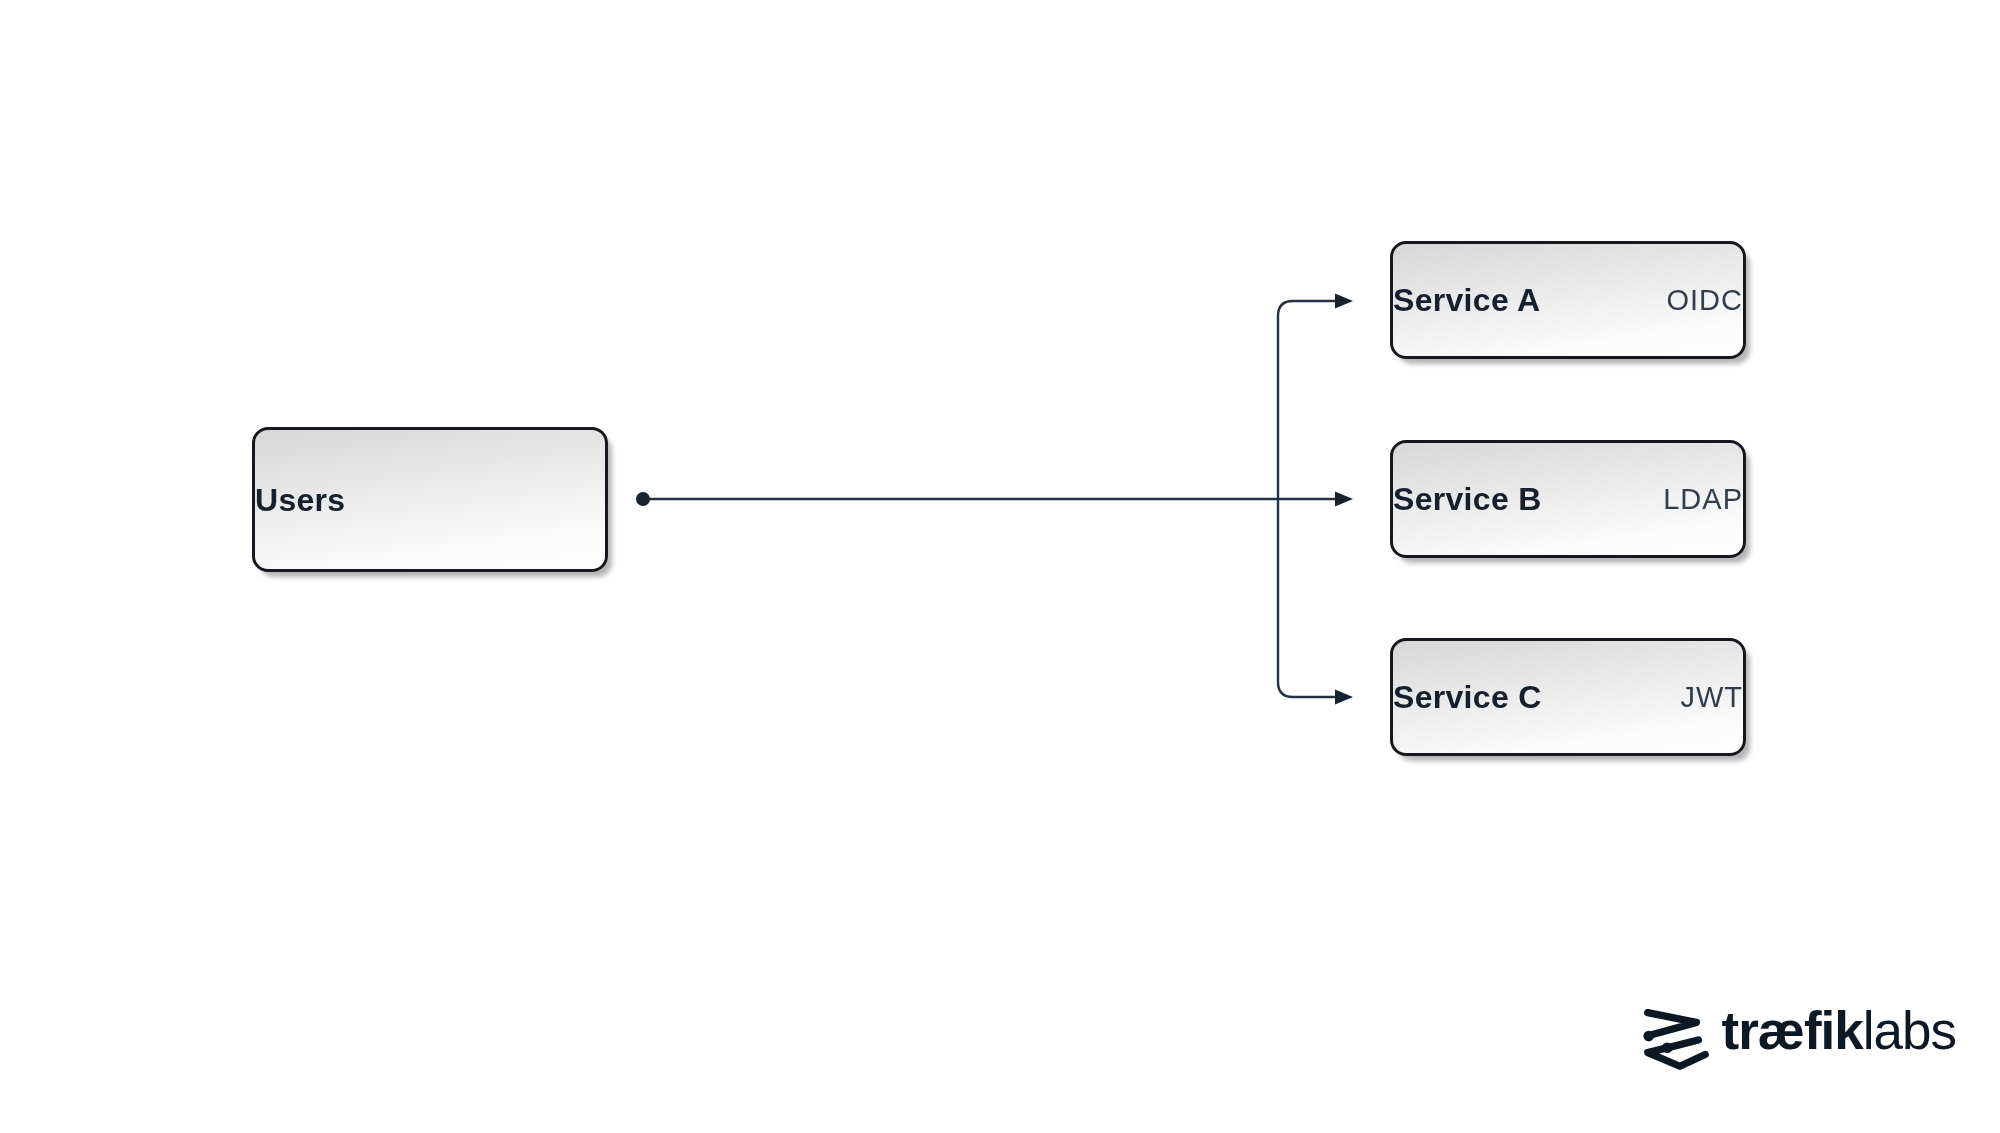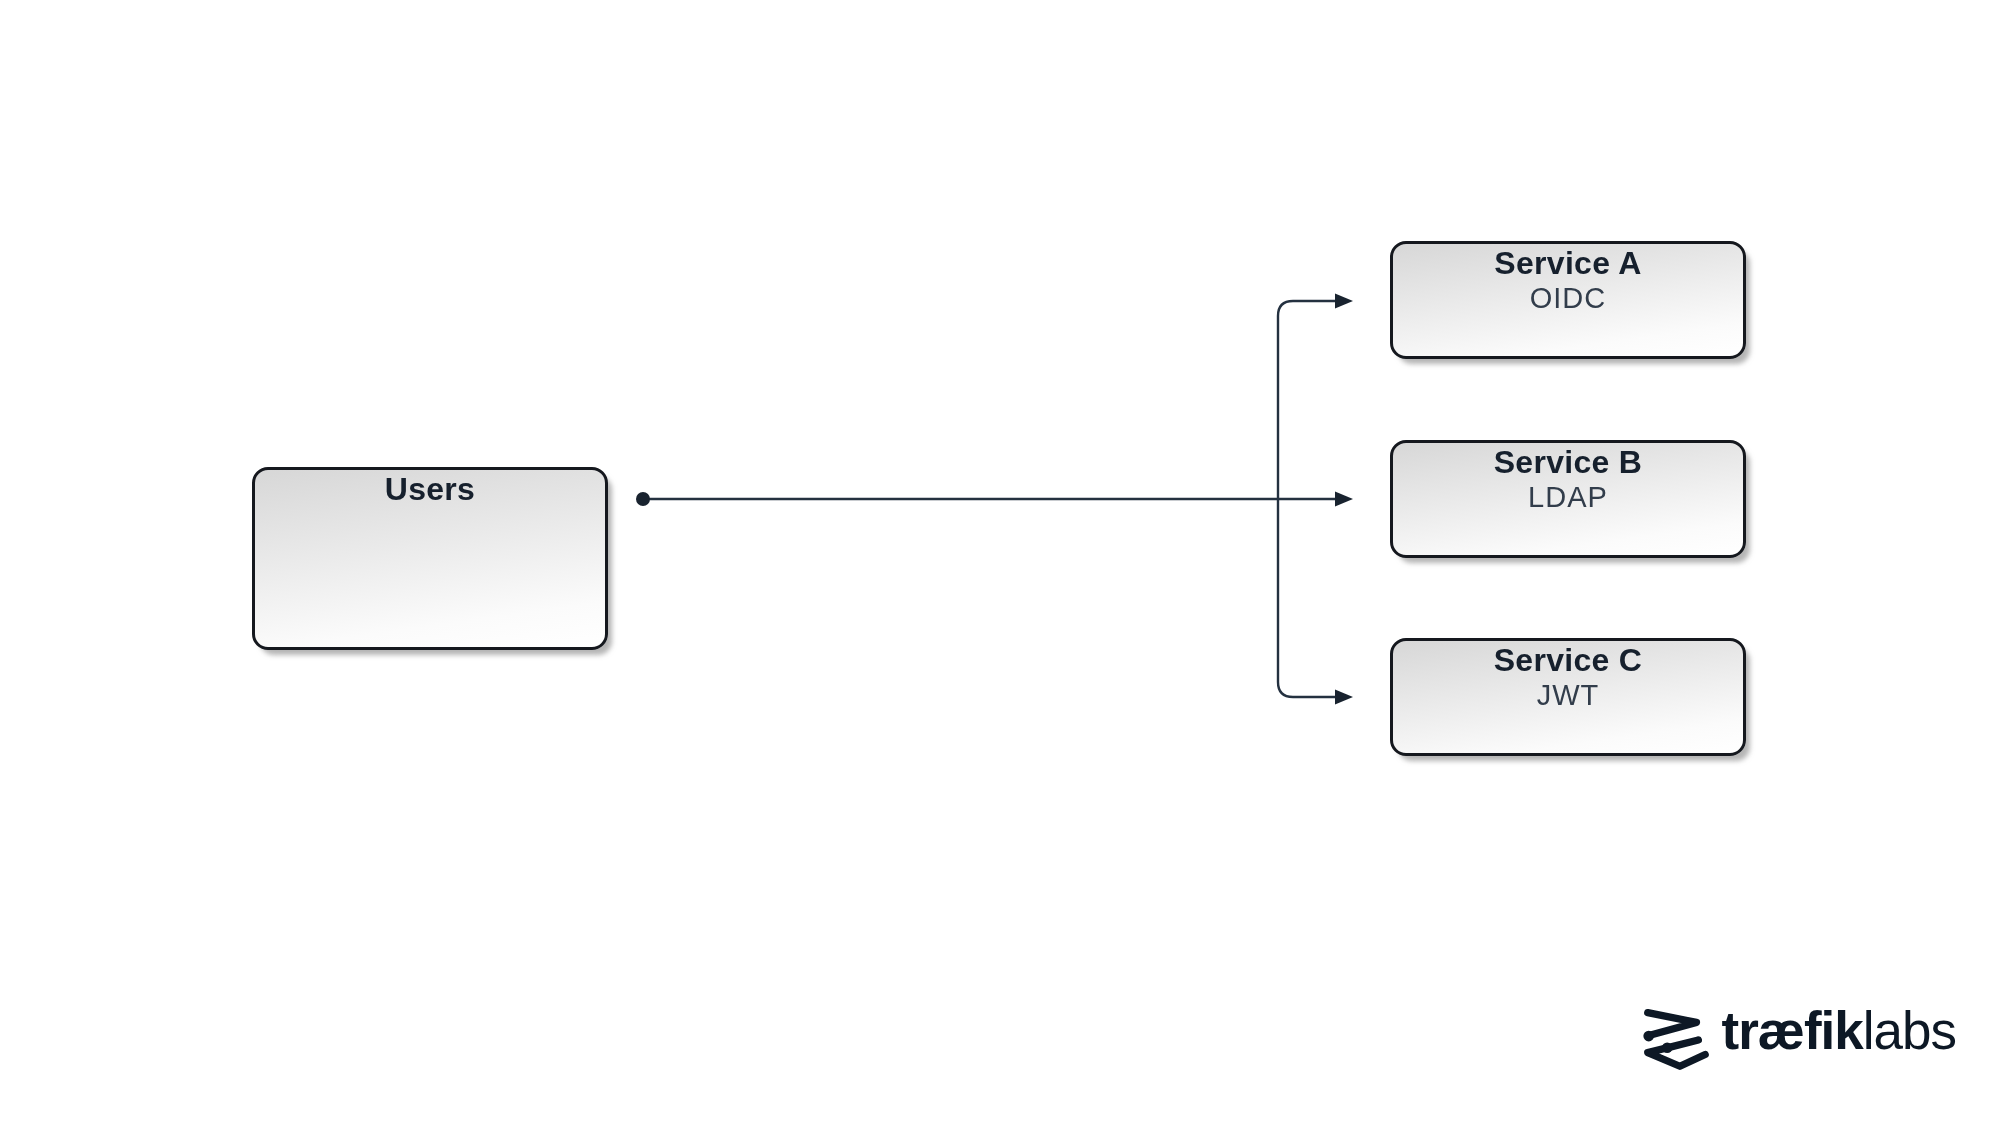--- a/index.html
+++ b/index.html
@@ -17,40 +17,40 @@
   }
   
   .node {
     position: absolute;
     box-sizing: border-box;
     border: 3px solid #15181e;
     border-radius: 16px;
     background: linear-gradient(172deg, #d7d7d7 0%, #e9e9e9 40%, #fbfbfb 80%, #ffffff 100%);
     box-shadow: 6px 7px 5px -2px rgba(120,120,120,0.55);
     display: flex;
-    flex-direction: column;
+    flex-direction: row;
     align-items: center;
-    justify-content: flex-start;
+    justify-content: space-between;
     text-align: center;
   }
   .node-title {
     font-weight: bold;
     font-size: 32px;
     line-height: 38px;
     color: #16202d;
     letter-spacing: 0.3px;
   }
   .node-subtitle {
     font-weight: normal;
     font-size: 29px;
     line-height: 33px;
     color: #323d4b;
     letter-spacing: 1px;
   }
-  #node-users    { left: 252px;  top: 427px; width: 356px; height: 183px; margin-top: 40px; }
+  #node-users    { left: 252px;  top: 427px; width: 356px; height: 145px; }
   #node-service-a{ left: 1390px; top: 241px; width: 356px; height: 118px; }
   #node-service-b{ left: 1390px; top: 440px; width: 356px; height: 118px; }
   #node-service-c{ left: 1390px; top: 638px; width: 356px; height: 118px; }
 
   
   .edges-svg {
     position: absolute;
     left: 0; top: 0;
     width: 2000px;
     height: 1133px;

